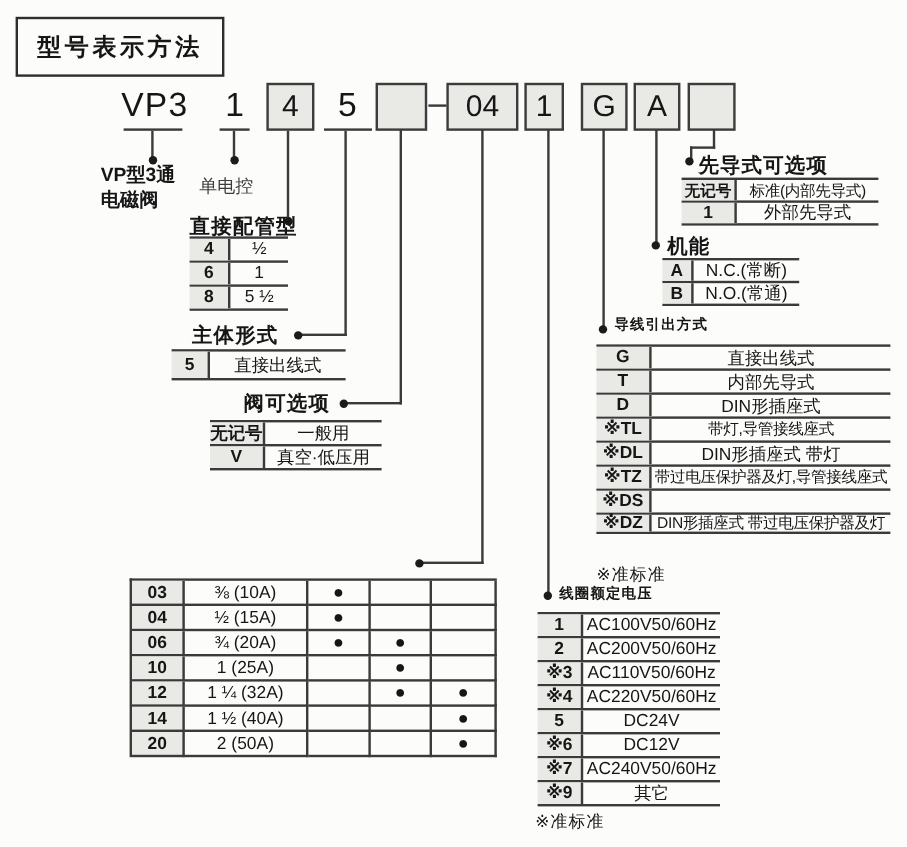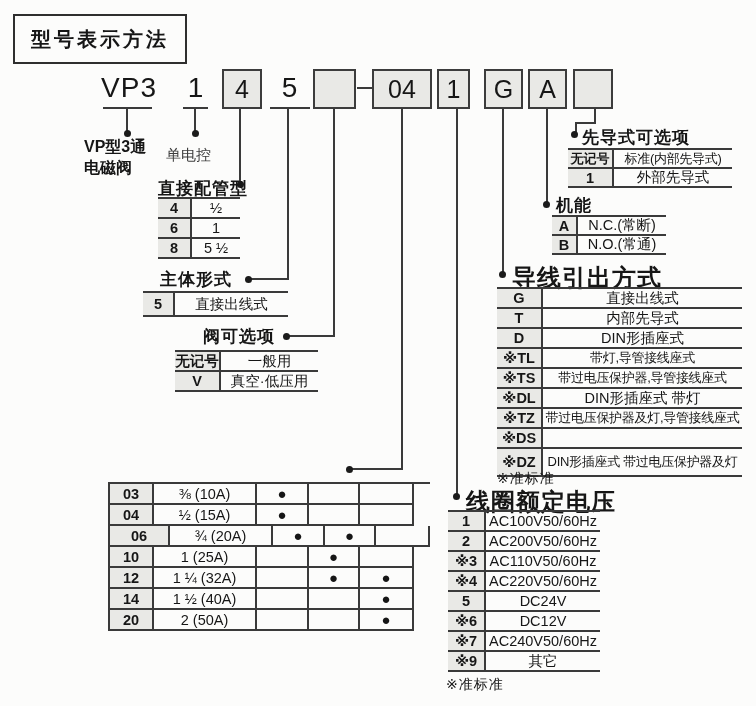--- a/index.html
+++ b/index.html
@@ -10,21 +10,21 @@
   .dot{position:absolute;width:7px;height:7px;background:#1b1b1b;border-radius:50%;}
   .titlebox{position:absolute;left:13px;top:14px;width:170px;height:46px;border:2px solid #2e2e2e;
             display:flex;align-items:center;justify-content:center;font-size:20px;font-weight:bold;
             letter-spacing:3px;background:#fcfcfb;}
   .segtext{position:absolute;top:72px;font-size:28px;text-align:center;letter-spacing:1px;}
   .codebox{position:absolute;top:69px;height:40px;background:#e9e9e6;border:2px solid #3c3c3c;
            box-sizing:border-box;display:flex;align-items:center;justify-content:center;font-size:25px;}
   .seglabel{position:absolute;font-weight:bold;font-size:16px;line-height:21px;white-space:pre-line;}
   .seglabel2{position:absolute;font-size:15px;color:#3c3c3c;}
   .sec-title{position:absolute;font-weight:bold;font-size:17px;white-space:nowrap;letter-spacing:1px;}
-  .sec-title.lg{font-size:24px;}
+  .sec-title.lg{font-size:12px;}
   .stable{position:absolute;border-top:2px solid #3a3a3a;box-sizing:border-box;}
   .srow{display:flex;border-bottom:2px solid #3a3a3a;box-sizing:border-box;}
   .cell{display:flex;align-items:center;justify-content:center;font-size:14.5px;box-sizing:border-box;
         padding:0 2px;white-space:nowrap;}
   .code{background:#e9e9e6;font-weight:bold;border-right:2px solid #3a3a3a;}
   .desc{flex:1;}
   .sm{font-size:13px;letter-spacing:-0.3px;}
   .fnote{position:absolute;font-size:14px;letter-spacing:1px;}
   .pgrid{position:absolute;border-top:2px solid #3a3a3a;border-left:2px solid #3a3a3a;box-sizing:border-box;}
   .prow{display:flex;}
@@ -167,35 +167,31 @@
     </div>
     <div class="srow" style="height:20px">
       <div class="cell code" style="width:46px">D</div>
       <div class="cell desc">DIN形插座式</div>
     </div>
     <div class="srow" style="height:20px">
       <div class="cell code" style="width:46px">※TL</div>
       <div class="cell desc sm">带灯,导管接线座式</div>
     </div>
     <div class="srow" style="height:20px">
-      <div class="cell code" style="width:46px">※TS</div>
-      <div class="cell desc sm">带过电压保护器,导管接线座式</div>
-    </div>
-    <div class="srow" style="height:20px">
       <div class="cell code" style="width:46px">※DL</div>
       <div class="cell desc">DIN形插座式 带灯</div>
     </div>
     <div class="srow" style="height:20px">
       <div class="cell code" style="width:46px">※TZ</div>
       <div class="cell desc sm">带过电压保护器及灯,导管接线座式</div>
     </div>
     <div class="srow" style="height:20px">
       <div class="cell code" style="width:46px">※DS</div>
     </div>
-    <div class="srow" style="height:28px">
+    <div class="srow" style="height:16px">
       <div class="cell code" style="width:46px">※DZ</div>
       <div class="cell desc sm">DIN形插座式 带过电压保护器及灯</div>
     </div>
   </div>
   <div class="fnote" style="left:497px;top:470px">※准标准</div>
 
   <div class="sec-title lg" style="left:466px;top:486px">线圈额定电压</div>
   <div class="stable" style="left:448px;top:510px;width:152px">
     <div class="srow" style="height:20px">
       <div class="cell code" style="width:38px">1</div>
@@ -241,21 +237,21 @@
       <div class="pcell pdot" style="width:54px;height:21px"></div>
     </div>
     <div class="prow">
       <div class="pcell pcode" style="width:44px;height:21px">04</div>
       <div class="pcell" style="width:103px;height:21px">½ (15A)</div>
       <div class="pcell pdot" style="width:52px;height:21px">●</div>
       <div class="pcell pdot" style="width:51px;height:21px"></div>
       <div class="pcell pdot" style="width:54px;height:21px"></div>
     </div>
     <div class="prow">
-      <div class="pcell pcode" style="width:60px;height:21px">06</div>
+      <div class="pcell pcode" style="width:44px;height:21px">06</div>
       <div class="pcell" style="width:103px;height:21px">¾ (20A)</div>
       <div class="pcell pdot" style="width:52px;height:21px">●</div>
       <div class="pcell pdot" style="width:51px;height:21px">●</div>
       <div class="pcell pdot" style="width:54px;height:21px"></div>
     </div>
     <div class="prow">
       <div class="pcell pcode" style="width:44px;height:21px">10</div>
       <div class="pcell" style="width:103px;height:21px">1 (25A)</div>
       <div class="pcell pdot" style="width:52px;height:21px"></div>
       <div class="pcell pdot" style="width:51px;height:21px">●</div>

